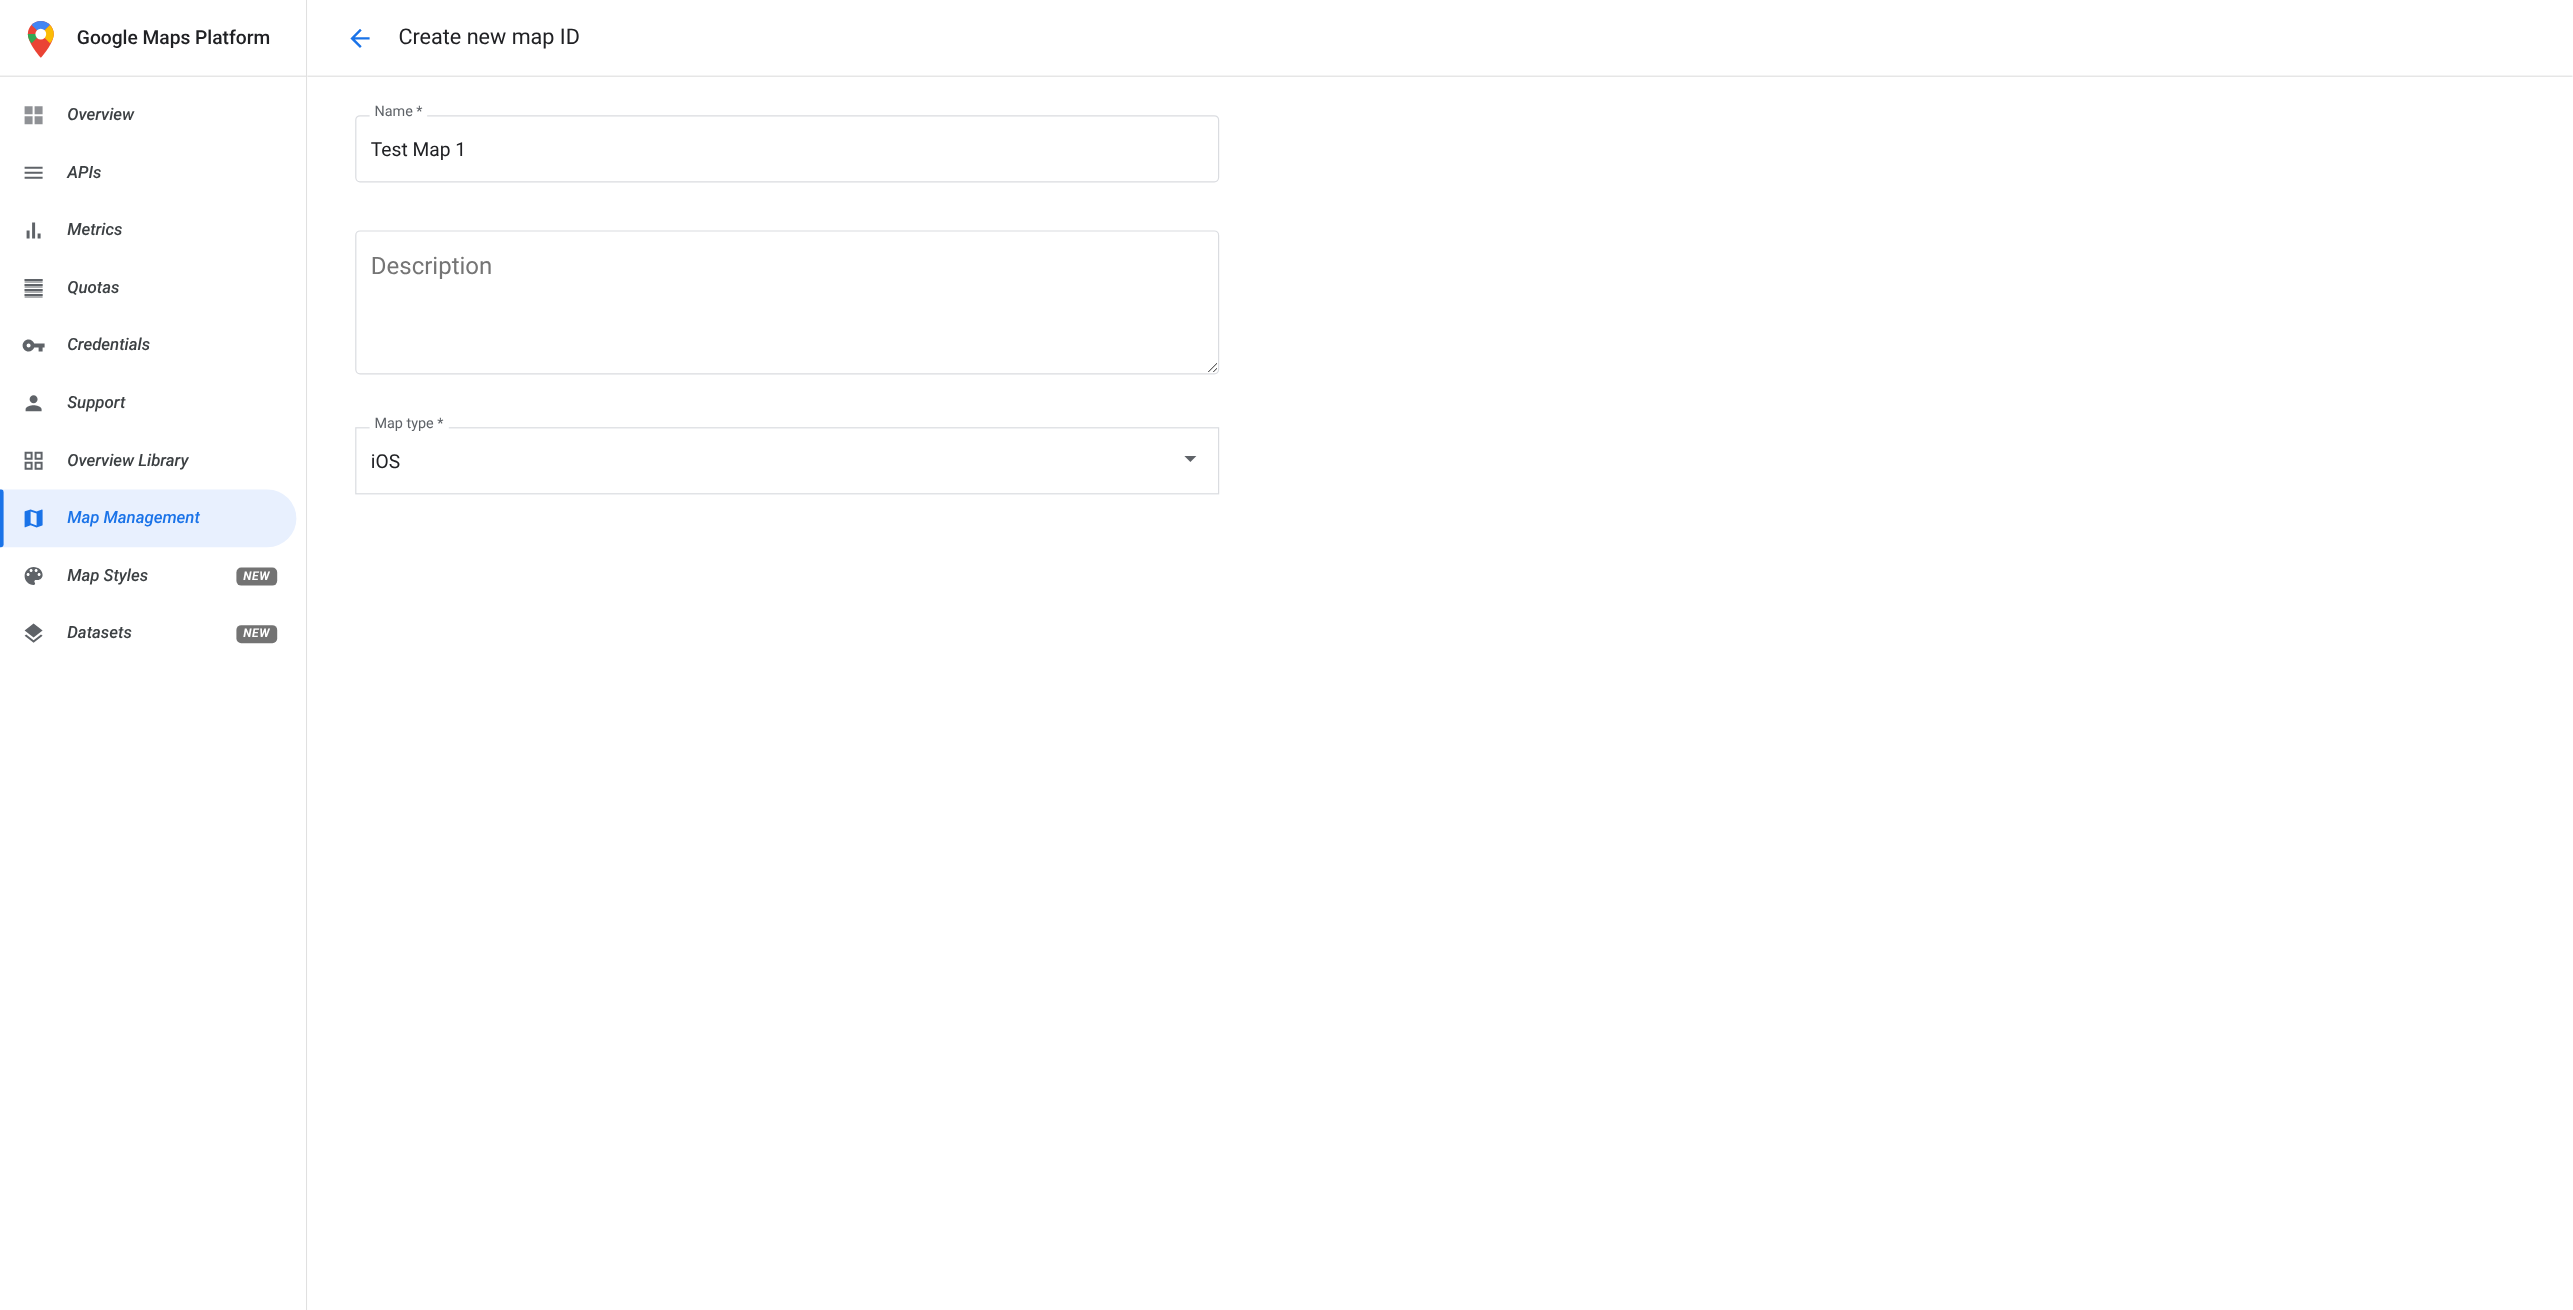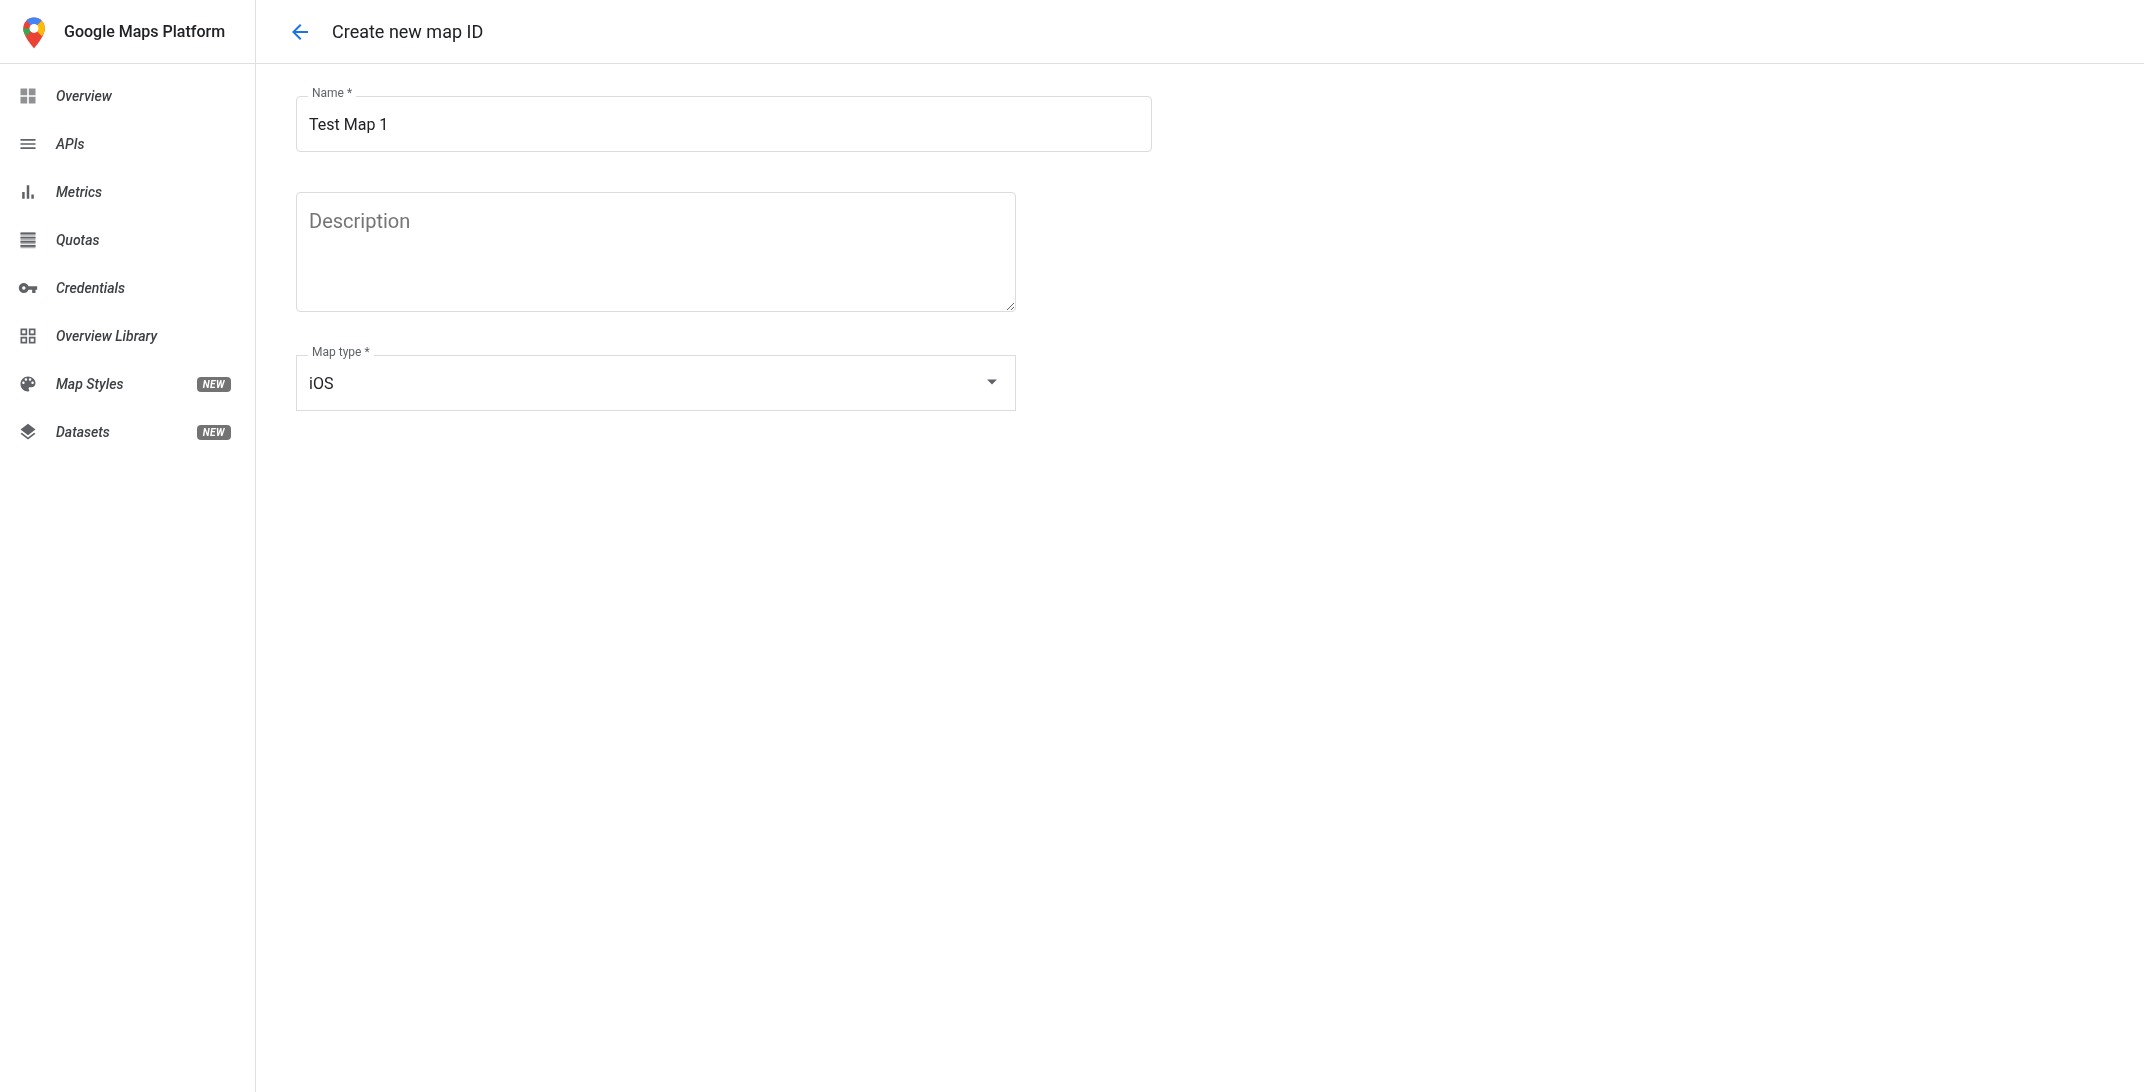--- a/index.html
+++ b/index.html
@@ -167,21 +167,21 @@
       top: -10px;
       left: 12px;
       background: #fff;
       padding: 0 4px;
       font-size: 12px;
       color: #5f6368;
       z-index: 1;
     }
 
     .text-input {
-      width: 856px;
+      width: 720px;
       height: 56px;
       border: 1px solid #dadce0;
       border-radius: 4px;
       padding: 16px 12px;
       font-size: 16px;
       color: #202124;
       outline: none;
       font-family: inherit;
     }
 
@@ -284,30 +284,46 @@
 
     <div class="nav-item">
       <span class="nav-icon">
         <svg width="20" height="20" viewBox="0 0 24 24" fill="currentColor">
           <path d="M12.65 10C11.83 7.67 9.61 6 7 6c-3.31 0-6 2.69-6 6s2.69 6 6 6c2.61 0 4.83-1.67 5.65-4H17v4h4v-4h2v-4H12.65zM7 14c-1.1 0-2-.9-2-2s.9-2 2-2 2 .9 2 2-.9 2-2 2z"></path>
         </svg>
       </span>
       <span class="nav-label">Credentials</span>
     </div>
 
+    <div class="nav-item">
+      <span class="nav-icon">
+        <svg width="20" height="20" viewBox="0 0 24 24" fill="currentColor">
+          <path d="M12 12c2.21 0 4-1.79 4-4s-1.79-4-4-4-4 1.79-4 4 1.79 4 4 4zm0 2c-2.67 0-8 1.34-8 4v2h16v-2c0-2.66-5.33-4-8-4z"></path>
+        </svg>
+      </span>
+      <span class="nav-label">Support</span>
+    </div>
 
     <div class="nav-item">
       <span class="nav-icon">
         <svg width="20" height="20" viewBox="0 0 24 24" fill="currentColor">
           <path d="M3 3h8v8H3zm2 2v4h4V5zm8-2h8v8h-8zm2 2v4h4V5zM3 13h8v8H3zm2 2v4h4v-4zm8-2h8v8h-8zm2 2v4h4v-4z"></path>
         </svg>
       </span>
       <span class="nav-label">Overview Library</span>
     </div>
 
+    <div class="nav-item active">
+      <span class="nav-icon">
+        <svg width="20" height="20" viewBox="0 0 24 24" fill="currentColor">
+          <path d="M20.5 3l-.16.03L15 5.1 9 3 3.36 4.9c-.21.07-.36.25-.36.48V20.5c0 .28.22.5.5.5l.16-.03L9 18.9l6 2.1 5.64-1.9c.21-.07.36-.25.36-.48V3.5c0-.28-.22-.5-.5-.5zM15 19l-6-2.11V5l6 2.11V19z"></path>
+        </svg>
+      </span>
+      <span class="nav-label">Map Management</span>
+    </div>
 
     <div class="nav-item">
       <span class="nav-icon">
         <svg width="20" height="20" viewBox="0 0 24 24" fill="currentColor">
           <path d="M12 3c-4.97 0-9 4.03-9 9s4.03 9 9 9c.83 0 1.5-.67 1.5-1.5 0-.39-.15-.74-.39-1.01-.23-.26-.38-.61-.38-.99 0-.83.67-1.5 1.5-1.5H16c2.76 0 5-2.24 5-5 0-4.42-4.03-8-9-8zm-5.5 9c-.83 0-1.5-.67-1.5-1.5S5.67 9 6.5 9 8 9.67 8 10.5 7.33 12 6.5 12zm3-4C8.67 8 8 7.33 8 6.5S8.67 5 9.5 5s1.5.67 1.5 1.5S10.33 8 9.5 8zm5 0c-.83 0-1.5-.67-1.5-1.5S13.67 5 14.5 5s1.5.67 1.5 1.5S15.33 8 14.5 8zm3 4c-.83 0-1.5-.67-1.5-1.5S16.67 9 17.5 9s1.5.67 1.5 1.5-.67 1.5-1.5 1.5z"></path>
         </svg>
       </span>
       <span class="nav-label">Map Styles</span>
       <span class="badge-new">NEW</span>
     </div>

